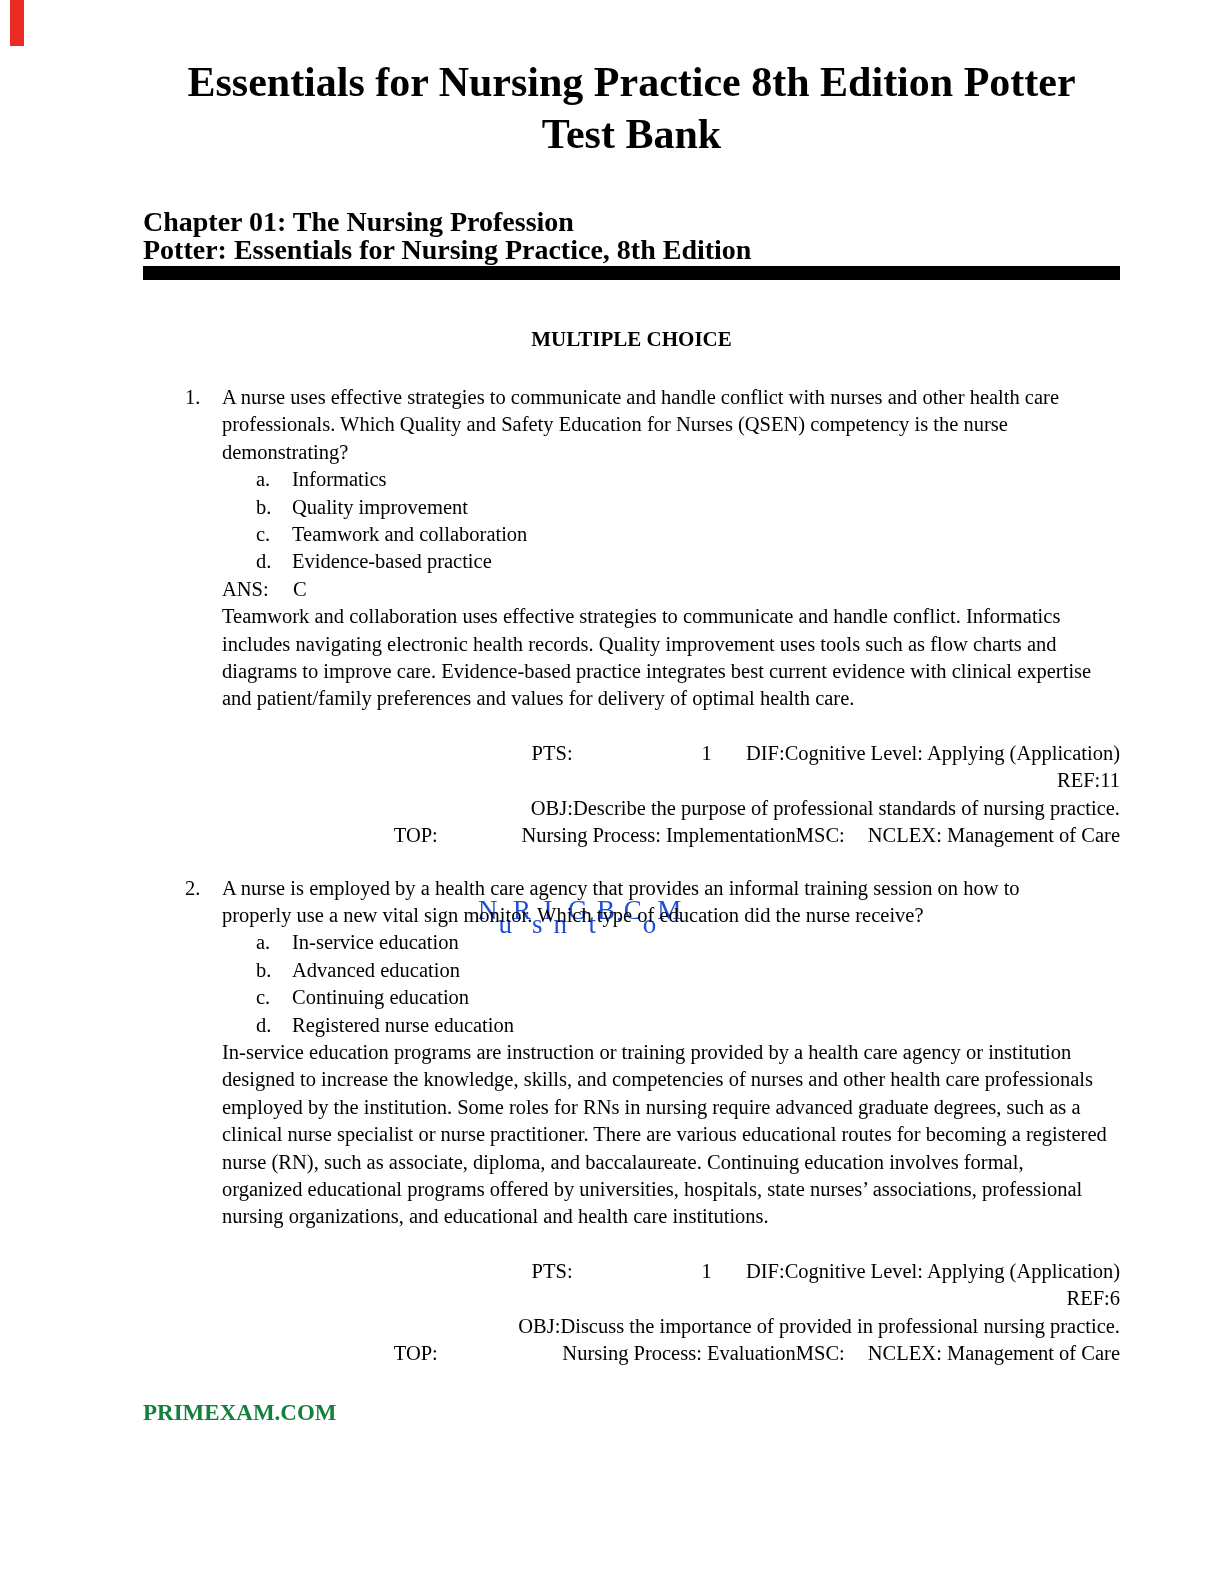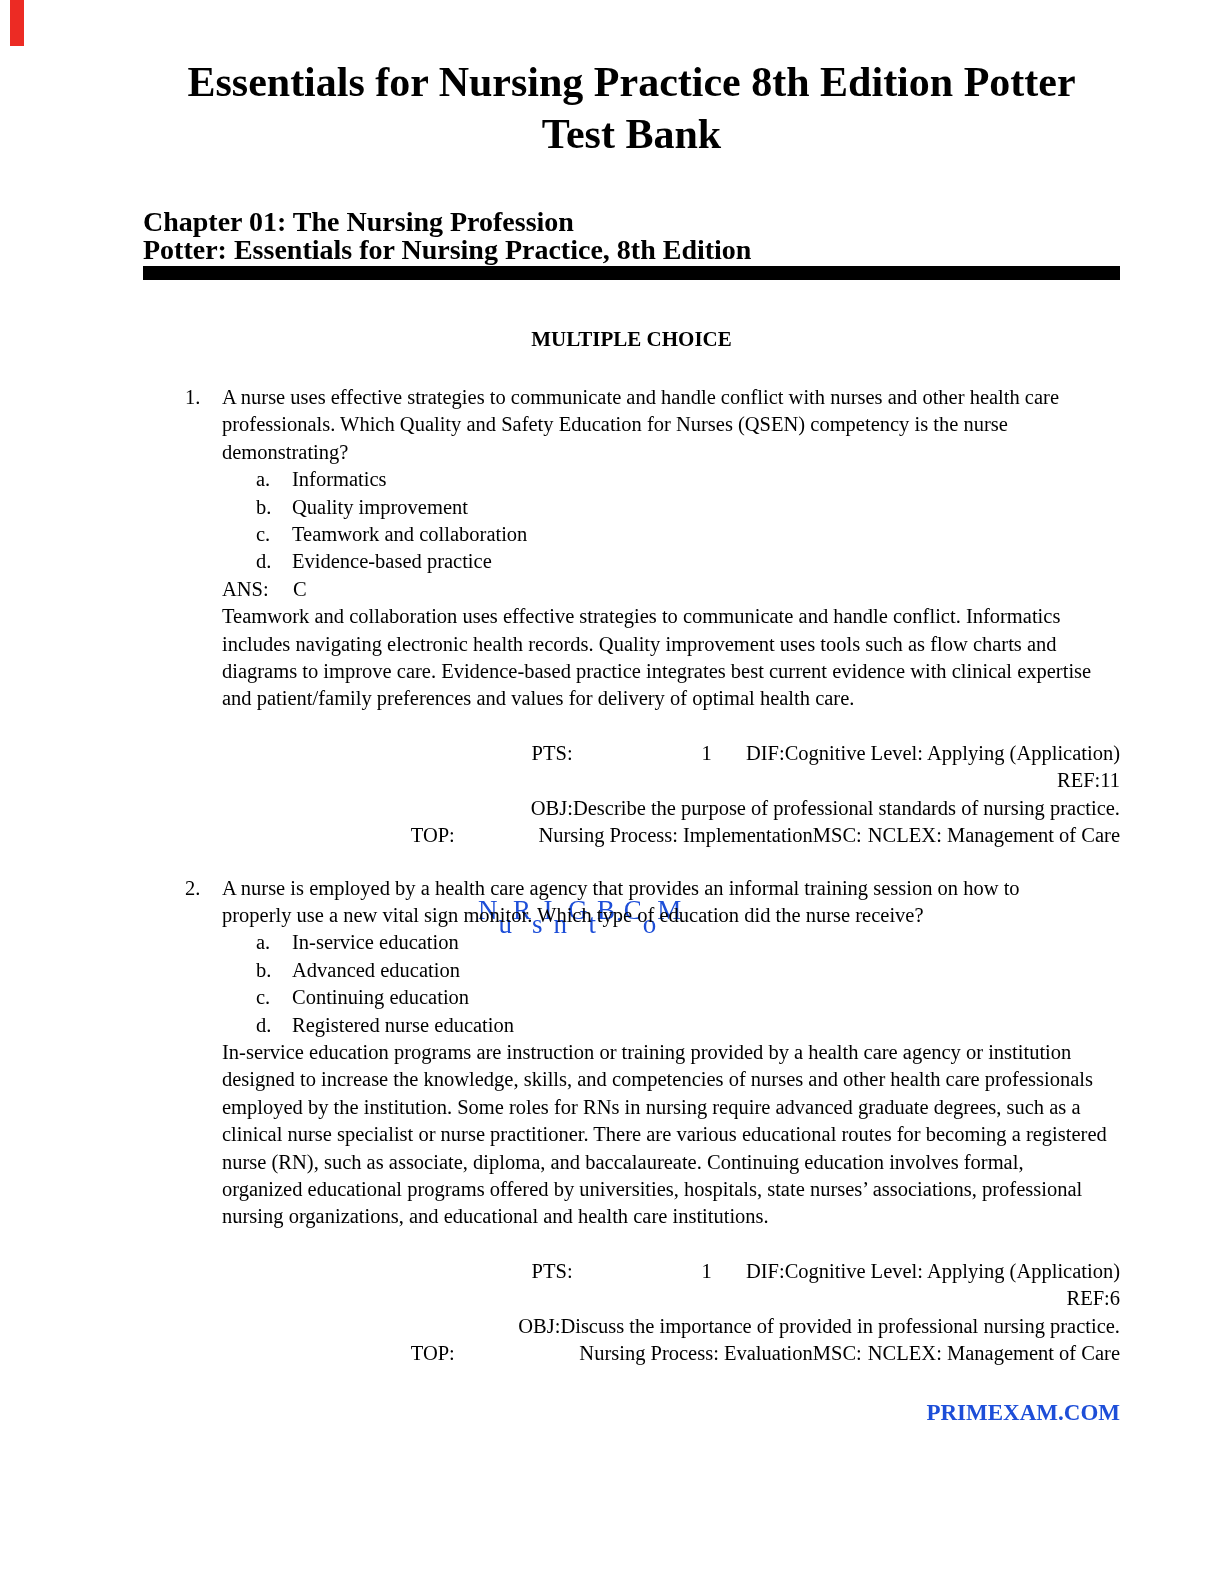--- a/index.html
+++ b/index.html
@@ -40,35 +40,35 @@
   .q-num { margin-left:42px; width:37px; flex:none; }
   .q-stem { width:872px; }
   .opt-row { display:flex; margin-left:113px; }
   .opt-letter { width:36px; flex:none; }
   .answer-block { margin-left:79px; width:885px; }
   .lbl { display:inline-block; width:71px; }
   .meta { margin-left:79px; margin-top:27px;text-align:right; }
   .pts-val { display:inline-block; width:139px; }
   .dif-lbl { display:inline-block; width:73px; }
   .top-val { display:inline-block; width:358px; }
-  .msc-lbl { display:inline-block; margin-right:6px; }
+  .msc-lbl { display:inline-block; margin-right:23px; }
   .watermark {
     position:absolute; left:478px; top:895px;
     z-index:0;
     font-size:27px; color:#1d4ed8; white-space:nowrap;
     letter-spacing:1px;
   }
   .watermark span { display:inline-block; }
   .wm-up   { transform:translateY(0); }
   .wm-down { transform:translateY(14px); }
   .wm-dot  { transform:translateY(2px); }
   .footer {
-    margin-top:31px; text-align:right;
+    margin-top:31px; text-align:left;
     font-size:23px; line-height:30px; font-weight:bold;
-    color:#1d4ed8;
+    color:#15803d;
   }
 </style>
 </head>
 <body>
 
 <div class="page">
   <div class="red-marker"></div>
 
   <div class="watermark"><span class="wm-up">N</span><span class="wm-down">u</span><span class="wm-up">R</span><span class="wm-down">s</span><span class="wm-up">I</span><span class="wm-down">n</span><span class="wm-up">G</span><span class="wm-down">t</span><span class="wm-up">B</span><span class="wm-dot">.</span><span class="wm-up">C</span><span class="wm-down">o</span><span class="wm-up">M</span></div>
 

